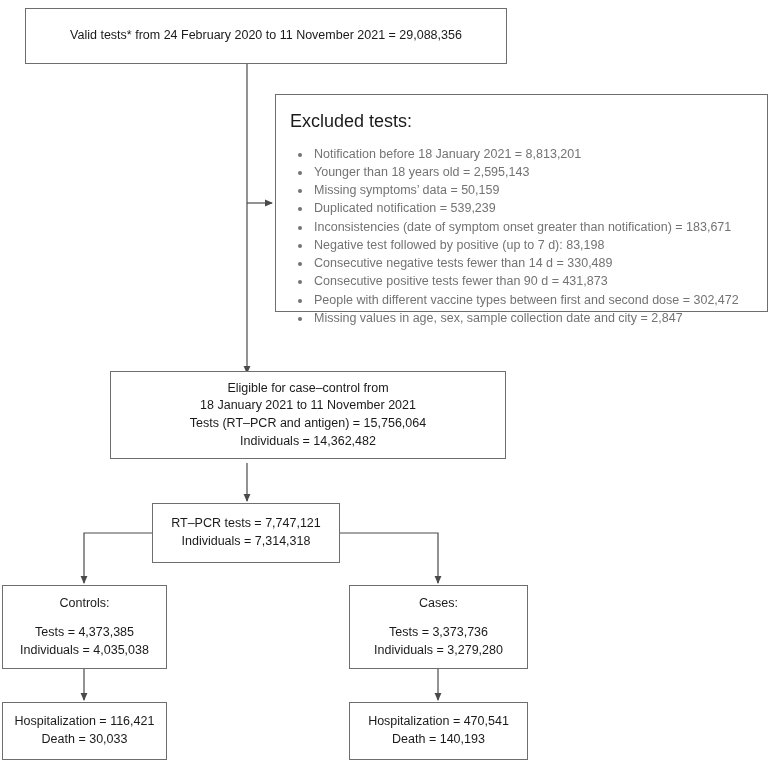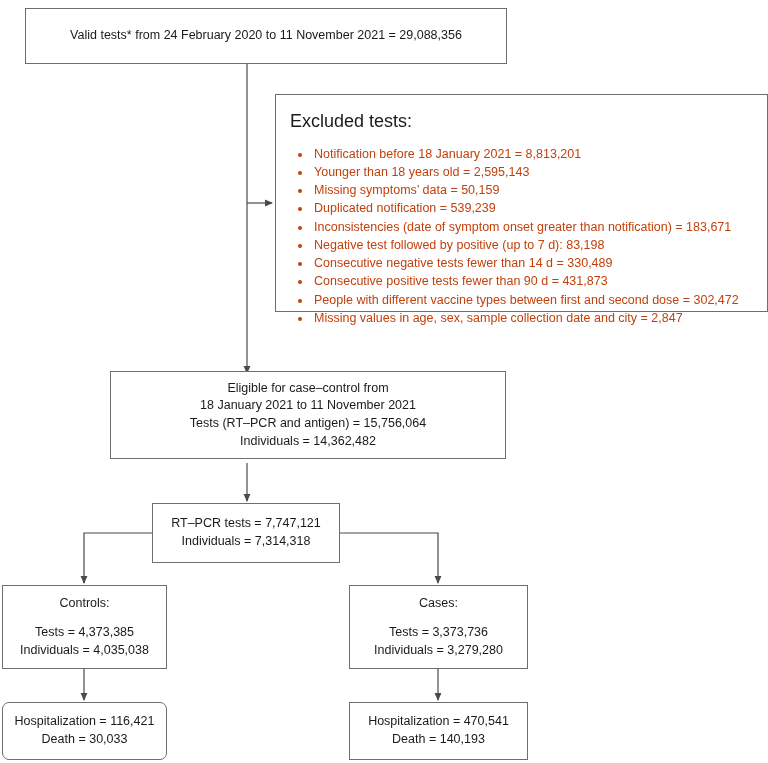--- a/index.html
+++ b/index.html
@@ -62,40 +62,40 @@
   #node-rtpcr {
     left: 152px; top: 503px; width: 188px; height: 60px;
   }
   #node-controls {
     left: 2px; top: 585px; width: 165px; height: 84px;
   }
   #node-cases {
     left: 349px; top: 585px; width: 179px; height: 84px;
   }
   #node-controls-outcome {
-    left: 2px; top: 702px; width: 165px; height: 58px; border-radius: 7px;
+    left: 2px; top: 702px; width: 165px; height: 58px;
   }
   #node-cases-outcome {
     left: 349px; top: 702px; width: 179px; height: 58px;
   }
 
   .excluded-heading {
     font-size: 18px;
     margin: 0 0 10px 2px;
     color: #1a1a1a;
   }
   ul.excluded-list {
     margin: 0;
     padding: 0 0 0 24px;
     list-style: disc;
   }
   ul.excluded-list li {
     font-size: 12.5px;
     line-height: 1.46;
-    color: #c2410c;
+    color: #737373;
     padding-left: 2px;
   }
   .spacer-line {
     height: 0.9em;
   }
 </style>
 </head>
 <body>
 
 <div id="canvas">

